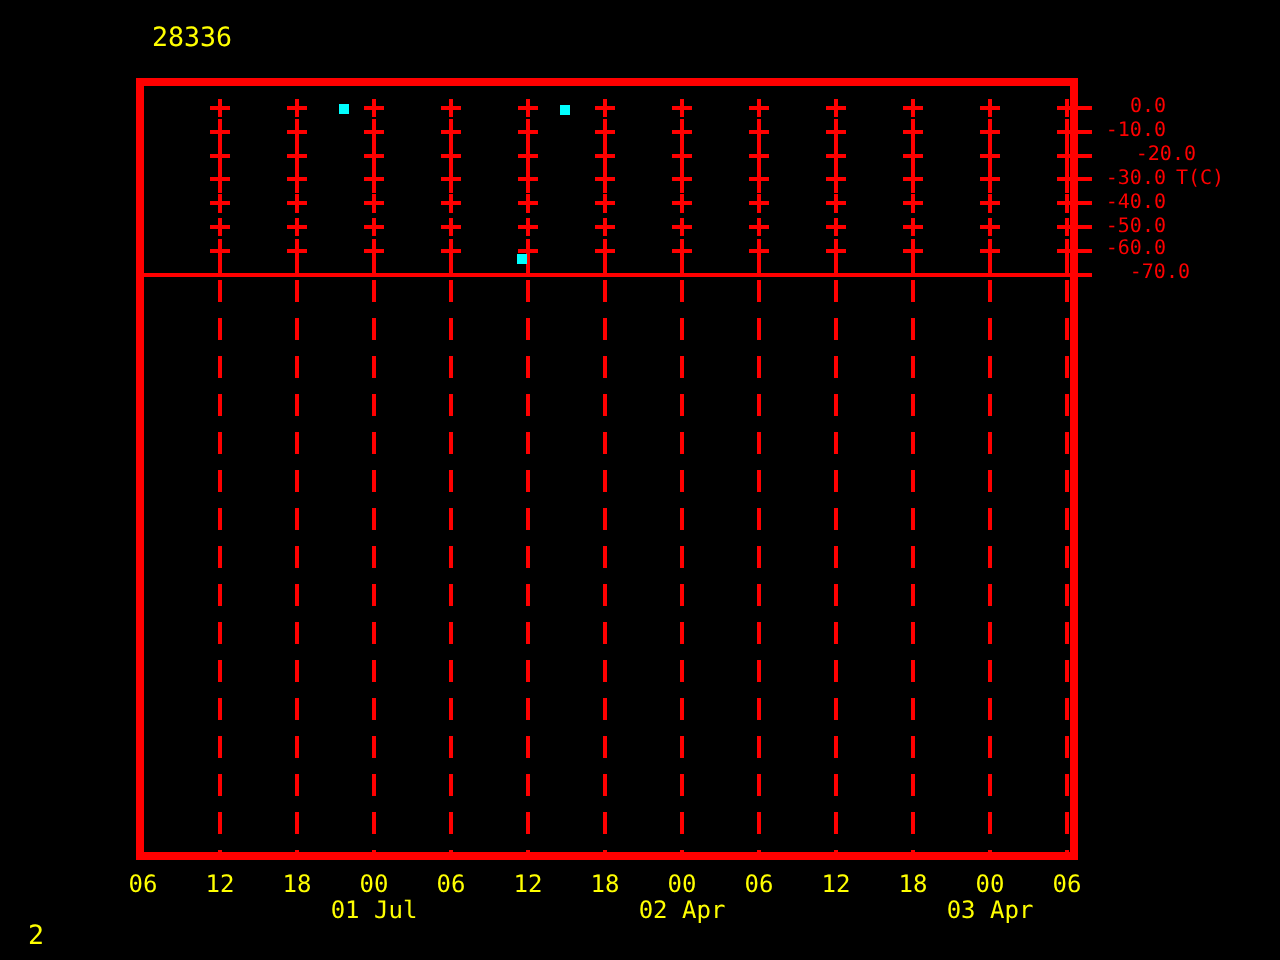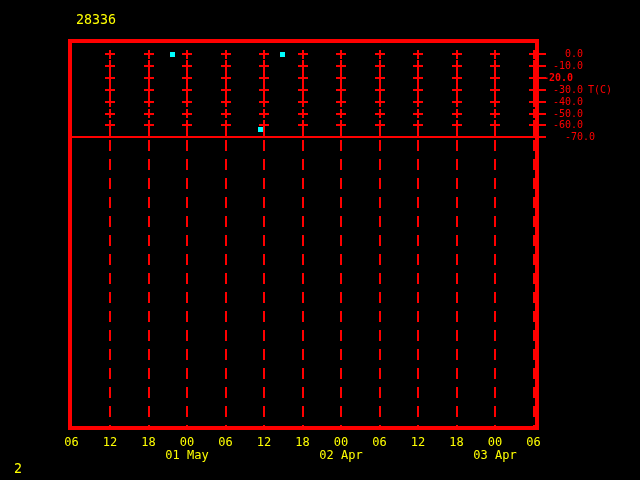--- a/index.html
+++ b/index.html
@@ -229,40 +229,40 @@
       <rect x="169.74166666666667" y="52.095" width="5" height="5" fill="#00ffff"></rect>
       <rect x="258.29166666666663" y="126.946" width="5" height="5" fill="#00ffff"></rect>
       <rect x="280.10833333333335" y="52.452" width="5" height="5" fill="#00ffff"></rect>
     </svg>
 
   <span class="t red ylab" style="left:588px; top:85px">T(C)</span>
 
   <div id="y-labels">
       <span class="t red ylab" style="right: 57px; top: 49px;">0.0</span>
       <span class="t red ylab" style="right: 57px; top: 60.9px;">-10.0</span>
-      <span class="t red ylab" style="right: 67px; top: 72.8px; font-weight: bold;">-20.0</span>
+      <span class="t red ylab" style="right: 42px; top: 72.8px;">-20.0</span>
       <span class="t red ylab" style="right: 57px; top: 84.7px; margin-left: 24px;">-30.0</span>
       <span class="t red ylab" style="right: 57px; top: 96.6px;">-40.0</span>
       <span class="t red ylab" style="right: 57px; top: 108.5px;">-50.0</span>
       <span class="t red ylab" style="right: 57px; top: 120.4px;">-60.0</span>
       <span class="t red ylab" style="right: 45px; top: 132.3px; text-align: center;">-70.0</span>
     </div>
   <div id="x-labels">
       <span class="t yellow xlab" style="left: 71.5px; top: 436px;">06</span>
       <span class="t yellow xlab" style="left: 110px; top: 436px;">12</span>
       <span class="t yellow xlab" style="left: 148.5px; top: 436px;">18</span>
       <span class="t yellow xlab" style="left: 187px; top: 436px;">00</span>
       <span class="t yellow xlab" style="left: 225.5px; top: 436px;">06</span>
       <span class="t yellow xlab" style="left: 264px; top: 436px;">12</span>
       <span class="t yellow xlab" style="left: 302.5px; top: 436px;">18</span>
       <span class="t yellow xlab" style="left: 341px; top: 436px;">00</span>
       <span class="t yellow xlab" style="left: 379.5px; top: 436px;">06</span>
       <span class="t yellow xlab" style="left: 418px; top: 436px;">12</span>
       <span class="t yellow xlab" style="left: 456.5px; top: 436px;">18</span>
       <span class="t yellow xlab" style="left: 495px; top: 436px;">00</span>
       <span class="t yellow xlab" style="left: 533.5px; top: 436px;">06</span>
-      <span class="t yellow xlab" style="left: 187px; top: 449px;">01 May</span>
+      <span class="t yellow xlab" style="left: 187px; top: 449px;">01 Jul</span>
       <span class="t yellow xlab" style="left: 341px; top: 449px;">02 Apr</span>
       <span class="t yellow xlab" style="left: 495px; top: 449px;">03 Apr</span>
     </div>
 
   <span class="t yellow pgnum" style="left:14px; top:462px">2</span>
 </div>
 
 </body></html>

